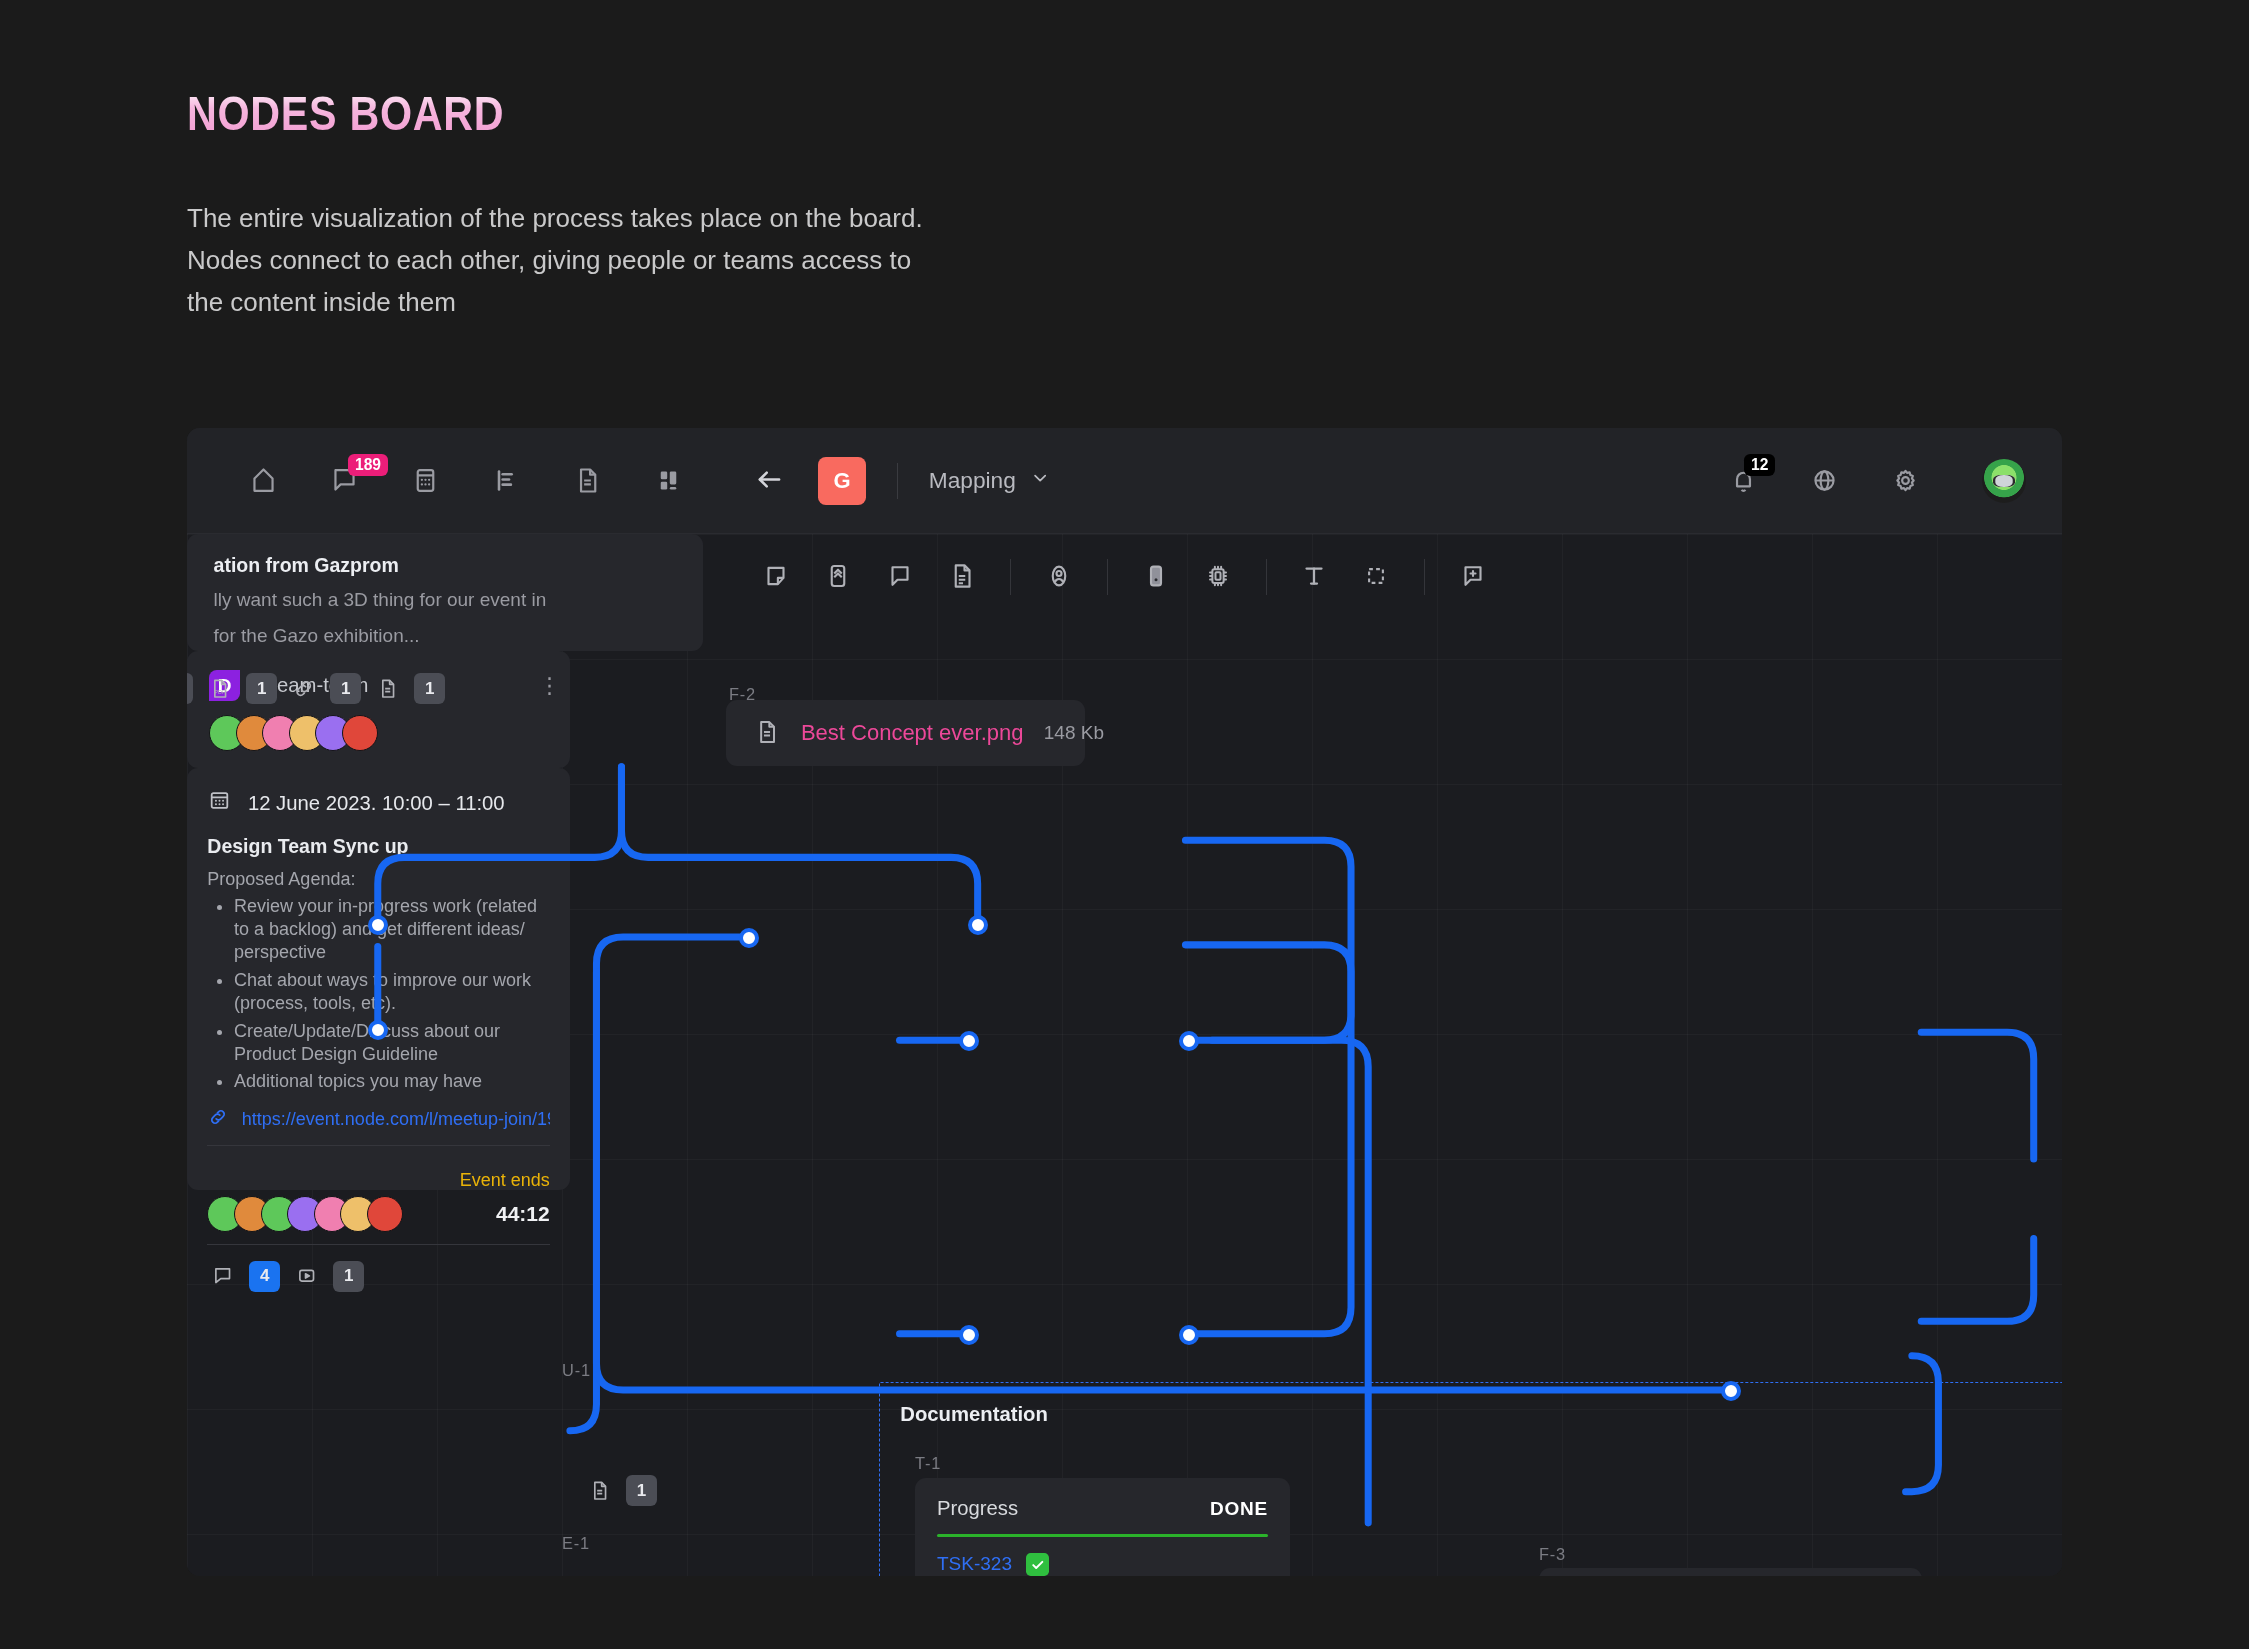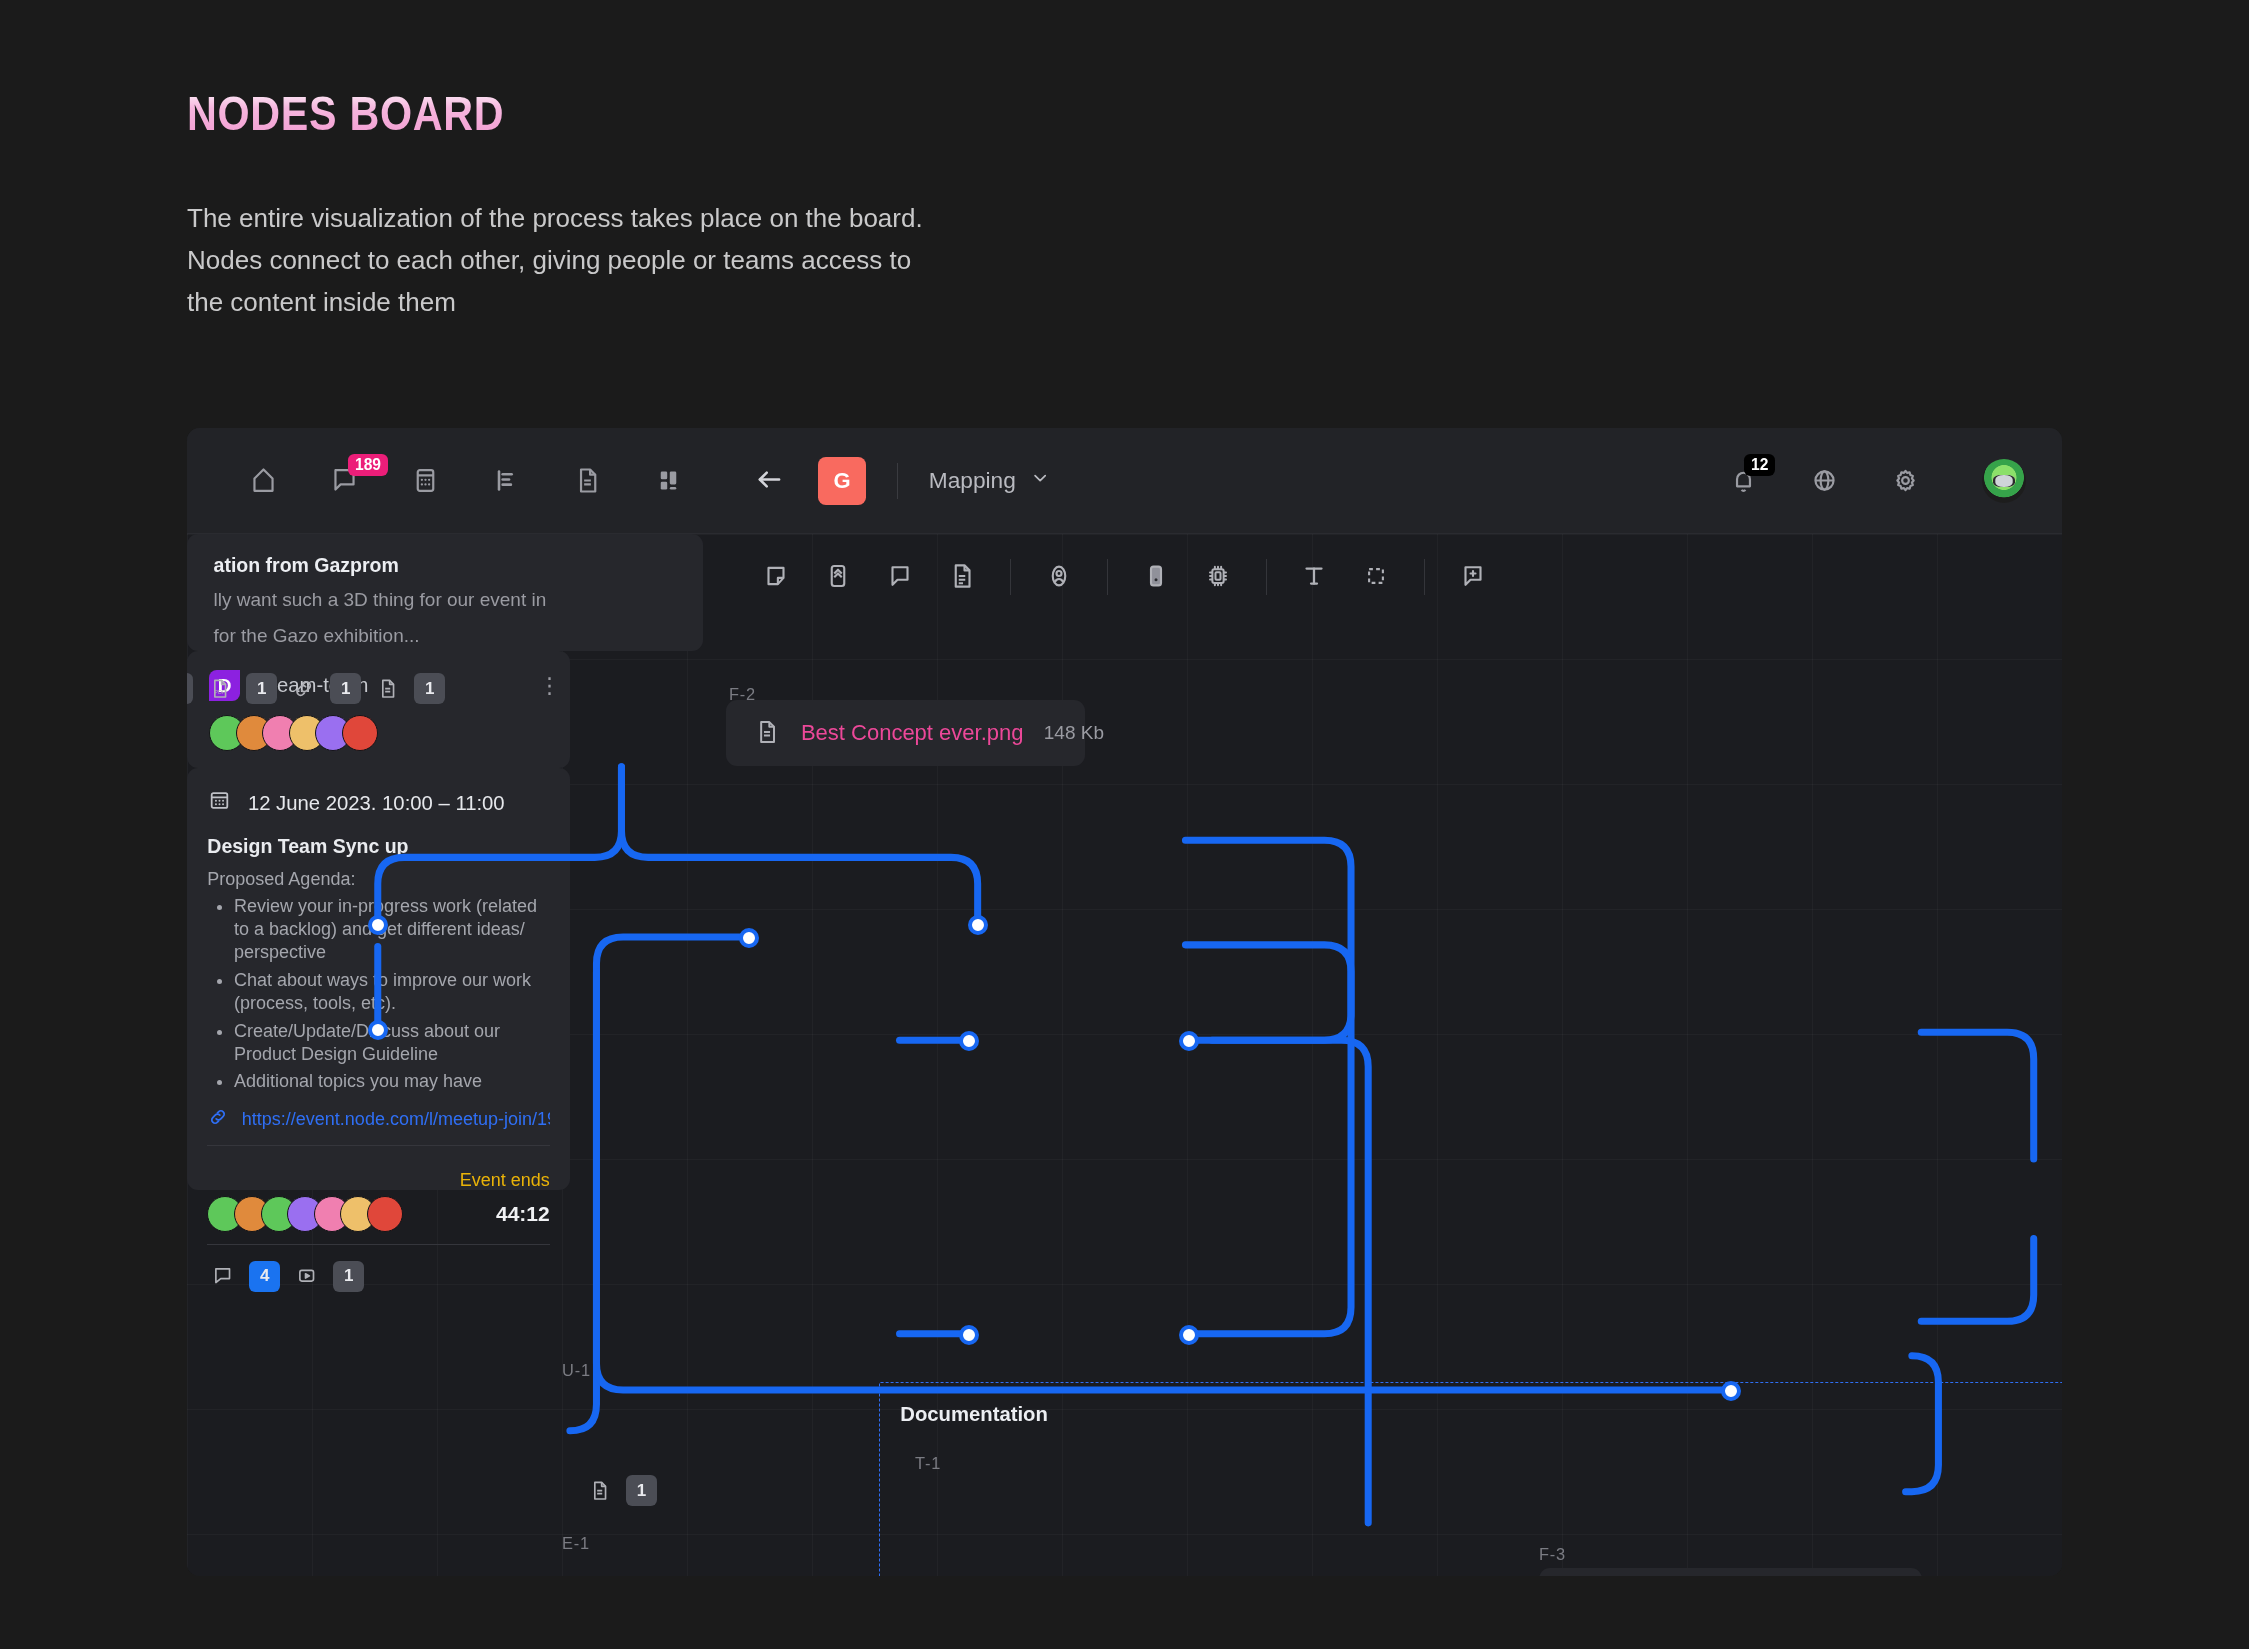--- a/index.html
+++ b/index.html
@@ -581,20 +581,36 @@
           </div>
           <div class="chip">1</div>
         </div>
       </div>
 
       <div class="doc-group">
         <div class="doc-title">Documentation</div>
       </div>
 
       <div class="node-tag" style="left:728px; top:920px;">T-1</div>
+      <div class="task-card" style="left:728px; top:944px;">
+        <div class="task-progress-row">
+          <span class="task-progress-label">Progress</span>
+          <span class="task-status">DONE</span>
+        </div>
+        <div class="progress-bar"></div>
+        <div class="task-id-row">
+          <span class="task-id">TSK-323</span>
+          <span class="task-check">
+            <svg width="15.6" height="15.6" viewBox="0 0 24 24" fill="none" stroke="#fff" stroke-width="3" stroke-linecap="round" stroke-linejoin="round">
+                <path d="M5 12.5l4.5 4.5L19 7.5"></path>
+              </svg>
+          </span>
+        </div>
+
+      </div>
 
       <div class="node-tag" style="left:1352px; top:1011px;">F-3</div>
       <div class="file-node" style="left:1352px; top:1034px; width:383px;">
         
         
         
         
       </div>
 
       <svg class="wires" viewBox="0 0 2400 1334" style="z-index:25;">

